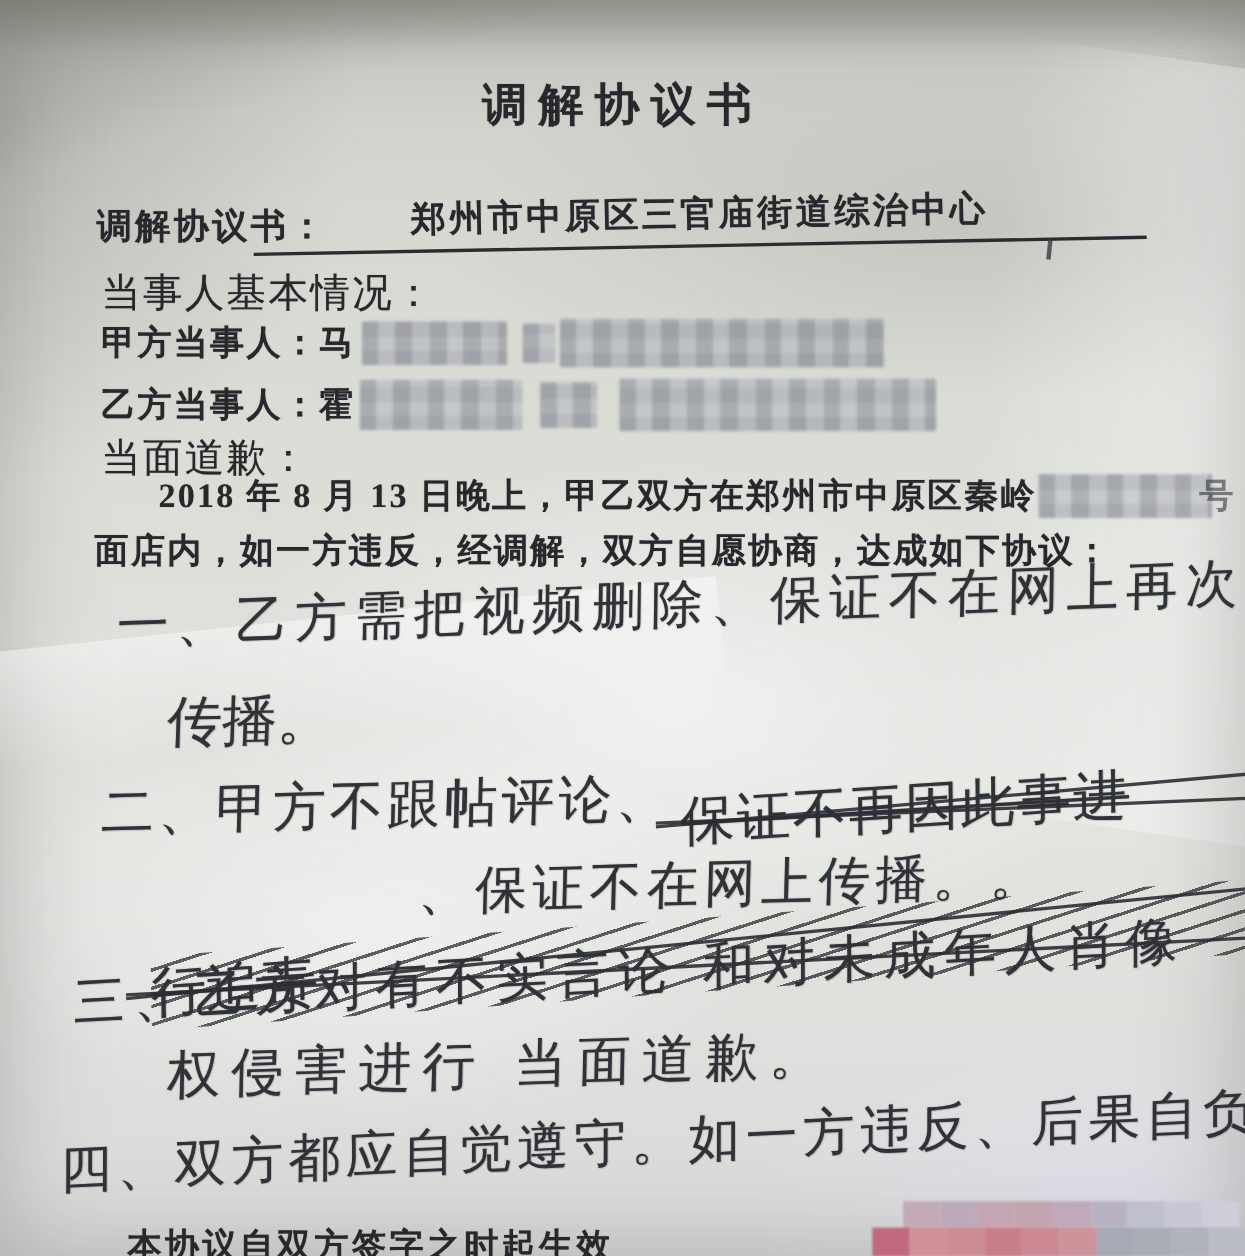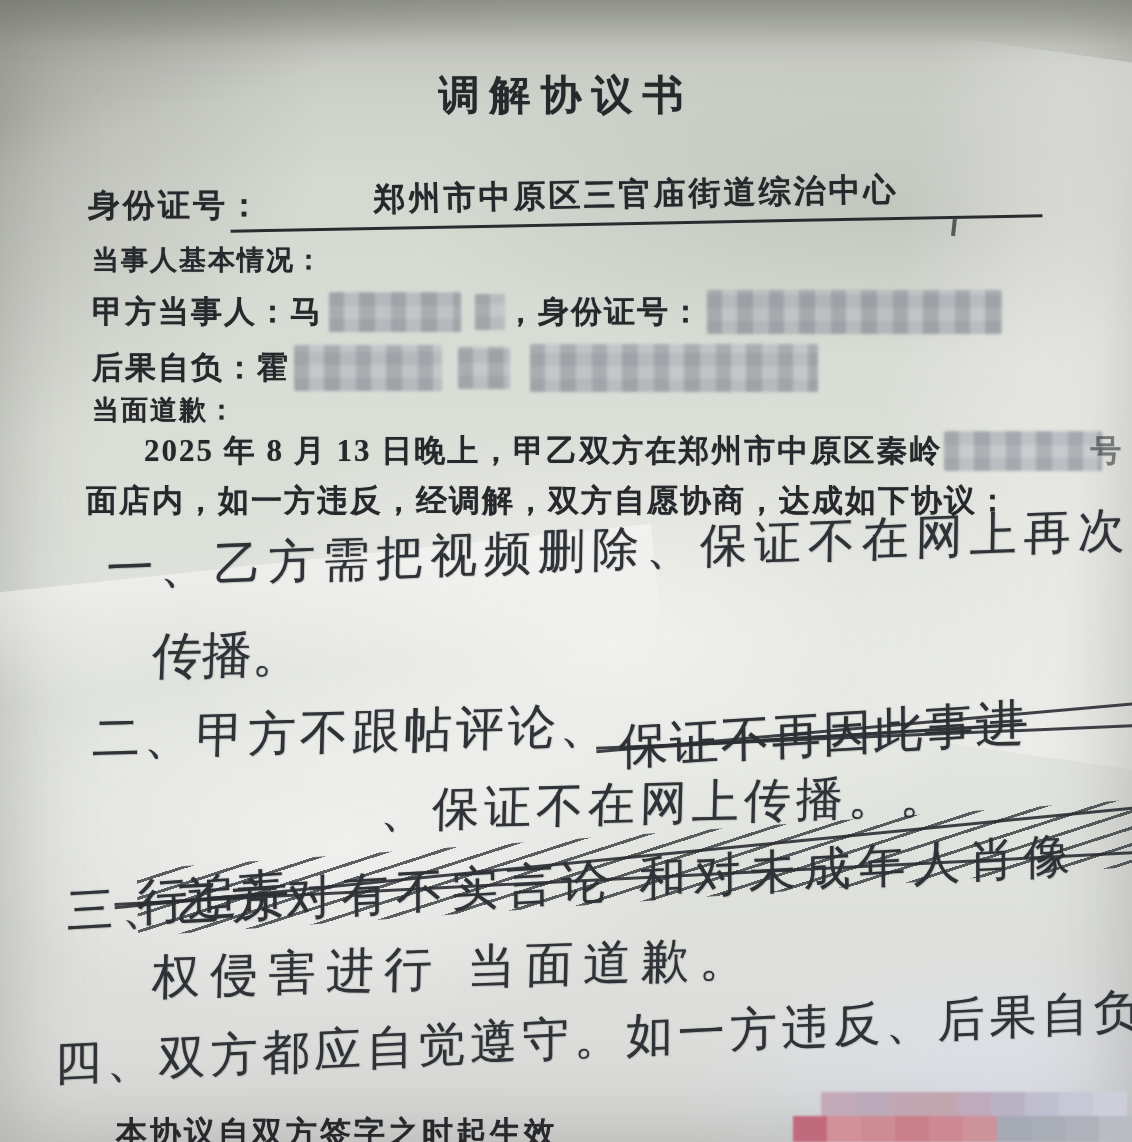--- a/index.html
+++ b/index.html
@@ -26,21 +26,21 @@
       background:linear-gradient(180deg,rgba(104,108,98,.38),transparent);}
 
   .print{position:absolute;white-space:nowrap;font-weight:600;
          text-shadow:0 0 1px rgba(38,40,44,.45);}
   .title{left:50%;top:68px;transform:translateX(-50%);font-size:41px;font-weight:700;
          letter-spacing:10px;font-family:"Liberation Sans",sans-serif;}
   .loc-label{left:88px;top:184px;font-size:32px;letter-spacing:3px;}
   .loc-line{left:230px;top:166px;width:812px;height:56px;border-bottom:3px solid var(--underline,#2a2c30);
             transform:rotate(-1.1deg);text-align:center;font-size:32px;font-weight:700;letter-spacing:3px;
             line-height:56px;}
-  .hdr{font-size:27px;font-weight:700;letter-spacing:2px;}
+  .hdr{font-size:36px;font-weight:400;letter-spacing:2px;}
   .row{position:absolute;display:flex;align-items:center;font-size:31px;font-weight:700;
        letter-spacing:2px;white-space:nowrap;text-shadow:0 0 1px rgba(38,40,44,.45);}
   .mosaic{display:inline-block;border-radius:2px;filter:blur(1.6px);
     background:
       repeating-linear-gradient(90deg, rgba(112,118,130,.40) 0 15px, rgba(165,170,180,.28) 15px 30px, rgba(95,102,115,.34) 30px 46px, rgba(150,155,168,.26) 46px 62px),
       repeating-linear-gradient(0deg, rgba(138,143,155,.32) 0 13px, rgba(176,180,190,.24) 13px 26px);}
   .sp{display:inline-block;}
 
   .hand{position:absolute;white-space:nowrap;color:var(--ink-hand,#2f3237);
         font-family:"DejaVu Sans",sans-serif;font-weight:400;
@@ -68,49 +68,48 @@
 <body>
 
 <div class="photo">
   <div class="crease c1"></div>
   <div class="crease c2"></div>
   <div class="crease c3"></div>
   <div class="crease c4"></div>
 
   <div class="print title">调解协议书</div>
 
-  <div class="print loc-label">身份证号：</div>
+  <div class="print loc-label">调解协议书：</div>
   <div class="print loc-line">郑州市中原区三官庙街道综治中心</div>
 
   <div class="print hdr" style="left:92px;top:242px;">当事人基本情况：</div>
 
   <div class="row" style="left:92px;top:290px;">
     <span>甲方当事人：</span>
     <span>马</span>
     <span class="mosaic" style="width:132px;height:40px;margin-left:6px;"></span>
     <span class="sp" style="width:14px;"></span>
     <span class="mosaic" style="width:30px;height:36px;"></span>
-    <span>，身份证号：</span>
     <span class="mosaic" style="width:295px;height:44px;margin-left:4px;"></span>
   </div>
 
   <div class="row" style="left:92px;top:344px;">
-    <span>后果自负：</span>
+    <span>乙方当事人：</span>
     <span>霍</span>
     <span class="mosaic" style="width:148px;height:46px;margin-left:4px;"></span>
     <span class="sp" style="width:16px;"></span>
     <span class="mosaic" style="width:52px;height:42px;"></span>
     <span class="sp" style="width:14px;"></span>
     <span class="mosaic" style="width:288px;height:48px;margin-left:6px;"></span>
   </div>
 
   <div class="print hdr" style="left:92px;top:392px;">当面道歉：</div>
 
   <div class="row" style="left:144px;top:430px;font-weight:600;">
-    <span>2025 年 8 月 13 日晚上，甲乙双方在郑州市中原区秦岭</span>
+    <span>2018 年 8 月 13 日晚上，甲乙双方在郑州市中原区秦岭</span>
     <span class="mosaic" style="width:158px;height:40px;margin-left:2px;"></span>
     <span class="tail">号</span>
   </div>
 
   <div class="print" style="left:86px;top:480px;font-size:31px;letter-spacing:2px;">面店内，如一方违反，经调解，双方自愿协商，达成如下协议：</div>
 
   <div class="hand" style="left:106px;top:518px;font-size:47px;letter-spacing:7px;transform:rotate(-2.2deg) skewX(-3deg);">一、乙方需把视频删除、保证不在网上再次</div>
   <div class="hand" style="left:152px;top:622px;font-size:50px;transform:rotate(-1deg) skewX(-3deg);">传播。</div>
 
   <div class="hand" style="left:92px;top:700px;font-size:48px;letter-spacing:4px;transform:rotate(-1.5deg) skewX(-3deg);">二、甲方不跟帖评论、</div>

